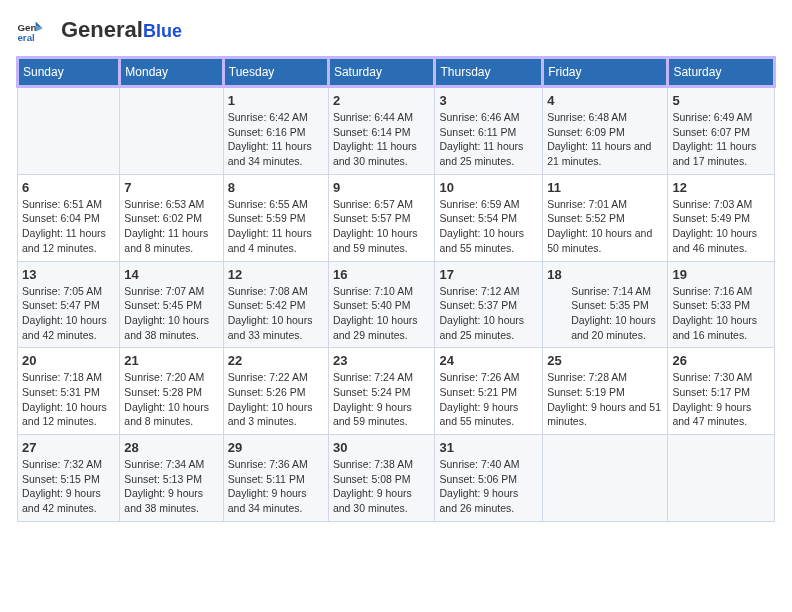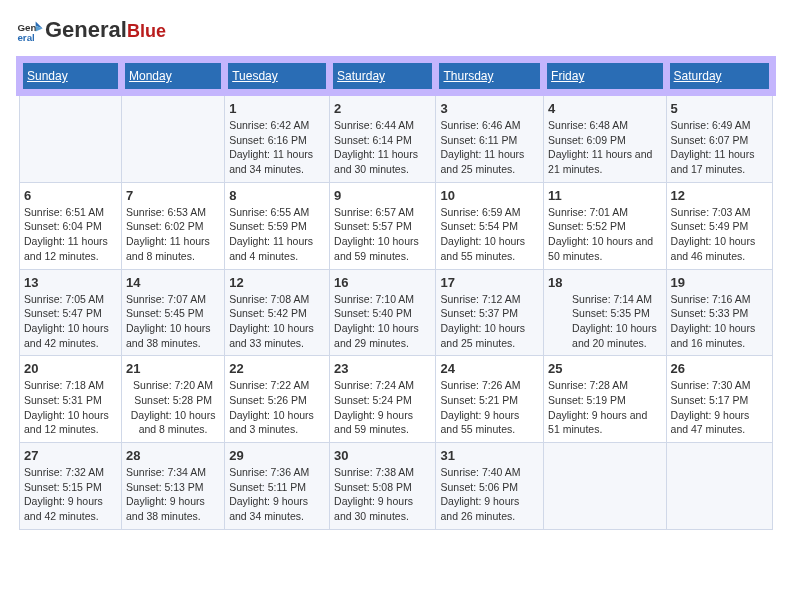--- a/index.html
+++ b/index.html
@@ -12,21 +12,21 @@
     }
     .header {
       display: flex;
       justify-content: space-between;
       align-items: flex-start;
       margin-bottom: 12px;
     }
     .logo {
       display: flex;
       align-items: center;
-      gap: 1px;
+      gap: 17px;
       text-align: right;
     }
     .logo-icon {
       width: 28px;
       height: 28px;
     }
     .title-block {
       text-align: right;
     }
     .month-title {
@@ -45,22 +45,21 @@
     }
     thead tr {
       background-color: #2a6db5;
       color: #fff;
     }
     thead th {
       padding: 6px 4px;
       text-align: left;
       font-size: 12px;
       font-weight: normal;
-      border: 7px solid #c4b5fd;
-      text-decoration: underline;
+      border: 3px solid #c4b5fd;
     }
     tbody tr {
       vertical-align: top;
     }
     tbody tr:nth-child(odd) {
       background-color: #f5f7fb;
     }
     tbody tr:nth-child(even) {
       background-color: #ffffff;
     }
@@ -91,21 +90,21 @@
   <div class="logo">
     <svg class="logo-icon" viewBox="0 0 40 40">
       <text x="2" y="22" font-size="14" font-weight="bold" fill="#333">Gen</text>
       <text x="2" y="36" font-size="14" font-weight="bold" fill="#2a6db5">eral</text>
       <polygon points="28,8 38,18 28,14" fill="#2a6db5"></polygon>
       <polygon points="28,14 38,18 28,22" fill="#5a9fd4"></polygon>
     </svg>
     <div>
       <div style="display:flex; align-items:baseline; gap:0px;">
         <span style="font-size:22px; font-weight:bold; color:#333;">General</span>
-          <span style="font-size:18px; font-weight:bold; color:#b91c1c;">Blue</span>
+          <span style="font-size:18px; font-weight:bold; color:#1d4ed8;">Blue</span>
       </div>
     </div>
   </div>
 </div>
 
 <table>
   <thead>
     <tr id="weekday-header">
         <th>Sunday</th>
         <th>Monday</th>
@@ -241,21 +240,21 @@
       </tr>
       <tr>
         <td>
           <span class="day-number">20</span>
           <div class="day-info" style="white-space: pre-line;">Sunrise: 7:18 AM
 Sunset: 5:31 PM
 Daylight: 10 hours and 12 minutes.</div>
         </td>
         <td>
           <span class="day-number">21</span>
-          <div class="day-info" style="white-space: pre-line; text-align: center;">Sunrise: 7:20 AM
+          <div class="day-info" style="white-space: pre-line;">Sunrise: 7:20 AM
 Sunset: 5:28 PM
 Daylight: 10 hours and 8 minutes.</div>
         </td>
         <td>
           <span class="day-number">22</span>
           <div class="day-info" style="white-space: pre-line;">Sunrise: 7:22 AM
 Sunset: 5:26 PM
 Daylight: 10 hours and 3 minutes.</div>
         </td>
         <td>

